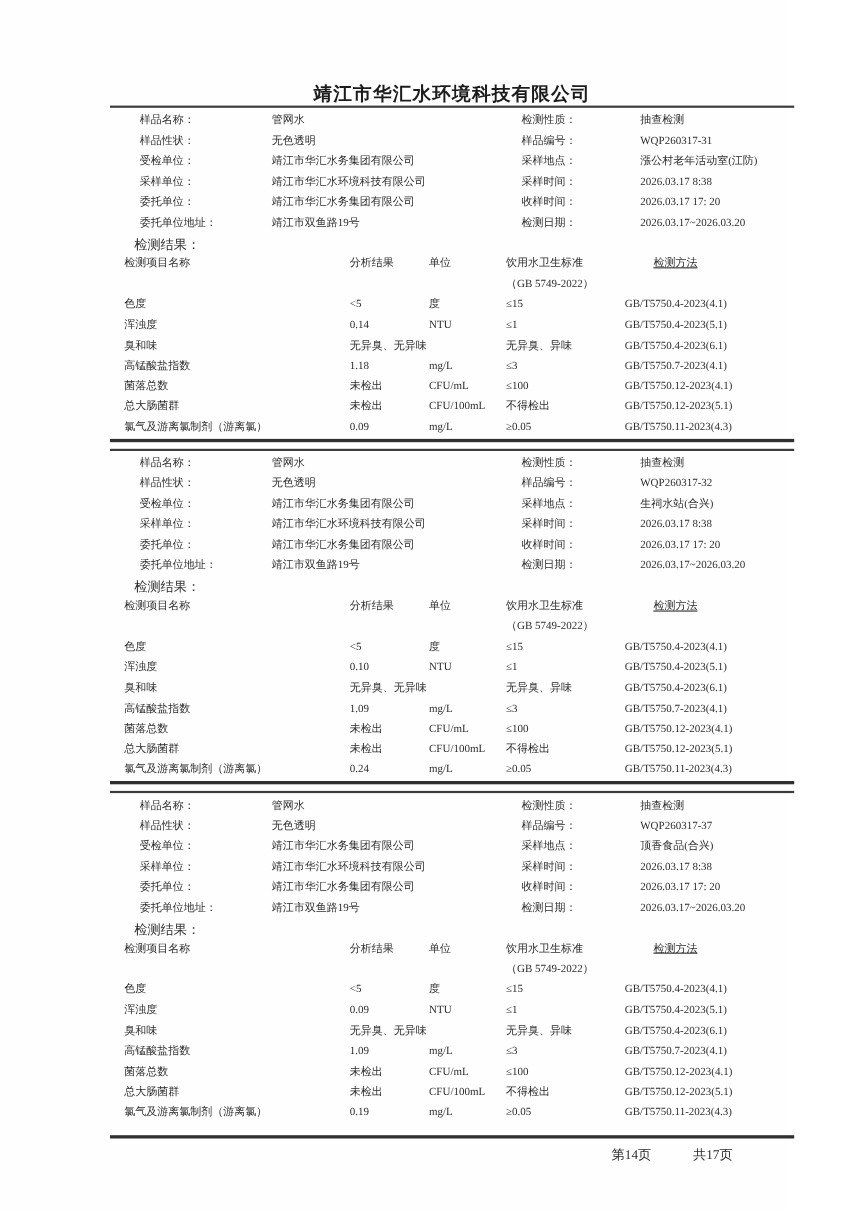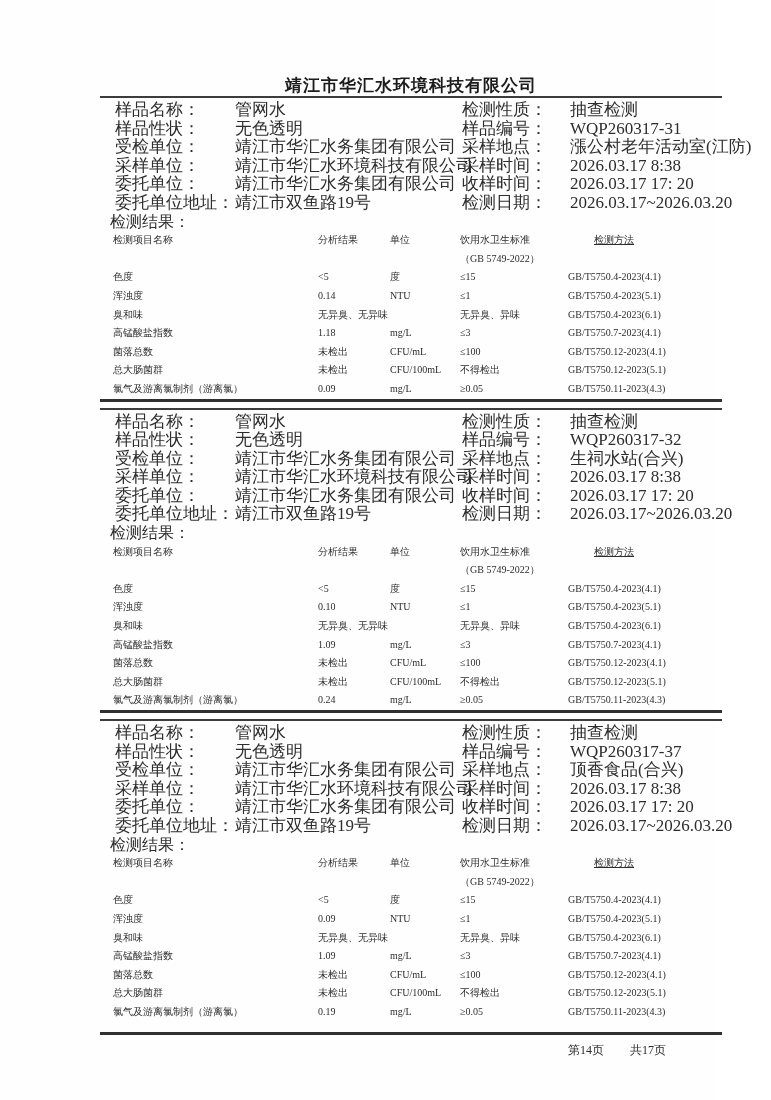--- a/index.html
+++ b/index.html
@@ -25,42 +25,42 @@
   .report-section{
     border-top:2px solid #3c3c3c;
     border-bottom:3px solid #303030;
     margin-bottom:6px;
     padding-top:3px;
   }
   .report-section.last{padding-bottom:10px;}
   .info-grid{
     display:grid;
     grid-template-columns:120px 227px 108px 1fr;
-    margin-left:15px;
-    font-size:17px;line-height:18.6px;
+    margin-left:27px;
+    font-size:10px;line-height:18.6px;
   }
   .info-grid span{white-space:nowrap;}
-  .results-title{margin-left:10px;font-size:16px;line-height:18.6px;}
+  .results-title{margin-left:22px;font-size:12px;line-height:18.6px;}
   table.results{
     width:100%;border-collapse:collapse;table-layout:fixed;
     font-size:10px;
   }
   table.results col.c-item{width:218px;}
   table.results col.c-result{width:72px;}
   table.results col.c-unit{width:70px;}
   table.results col.c-standard{width:108px;}
   table.results th,table.results td{
     padding:0;text-align:left;font-weight:normal;
     line-height:18.6px;white-space:nowrap;overflow:visible;
   }
   table.results .pad-item{padding-left:13px;}
   table.results th.h-method{padding-left:26px;text-decoration:underline;}
   .footer{
     width:622px;margin-left:100px;margin-top:1px;
-    display:flex;justify-content:flex-end;gap:26px;
+    display:flex;justify-content:flex-end;gap:38px;
     padding-right:56px;box-sizing:border-box;
     font-size:12px;line-height:19px;color:#2d2d2d;
   }
 </style>
 </head>
 <body>
 
 <div class="page">
   <div class="doc">
     <div class="title-block">

